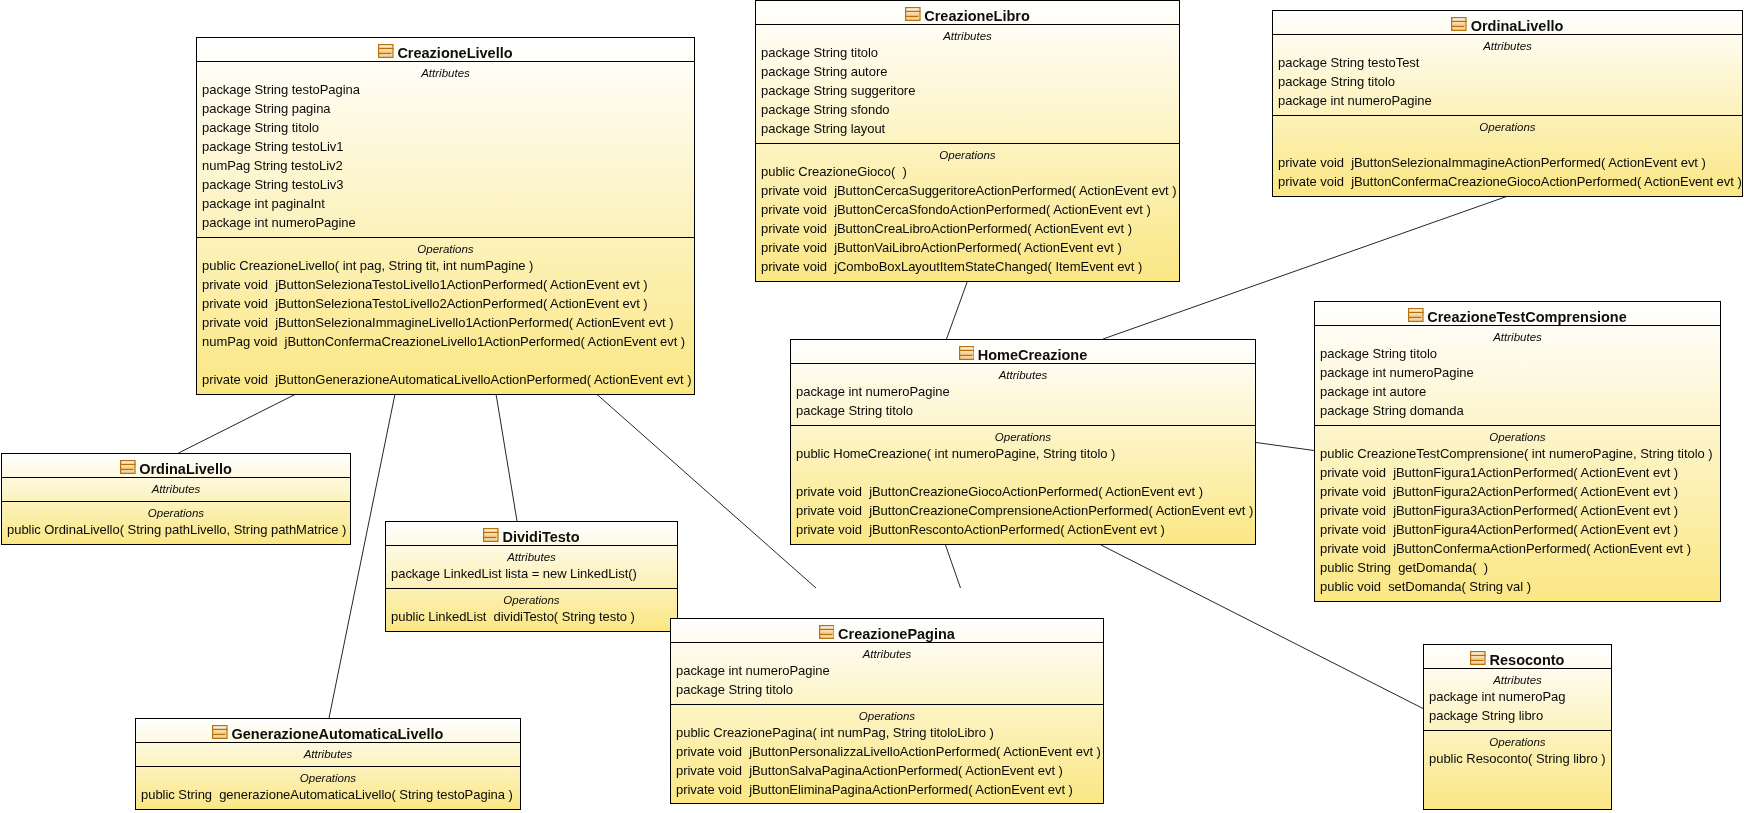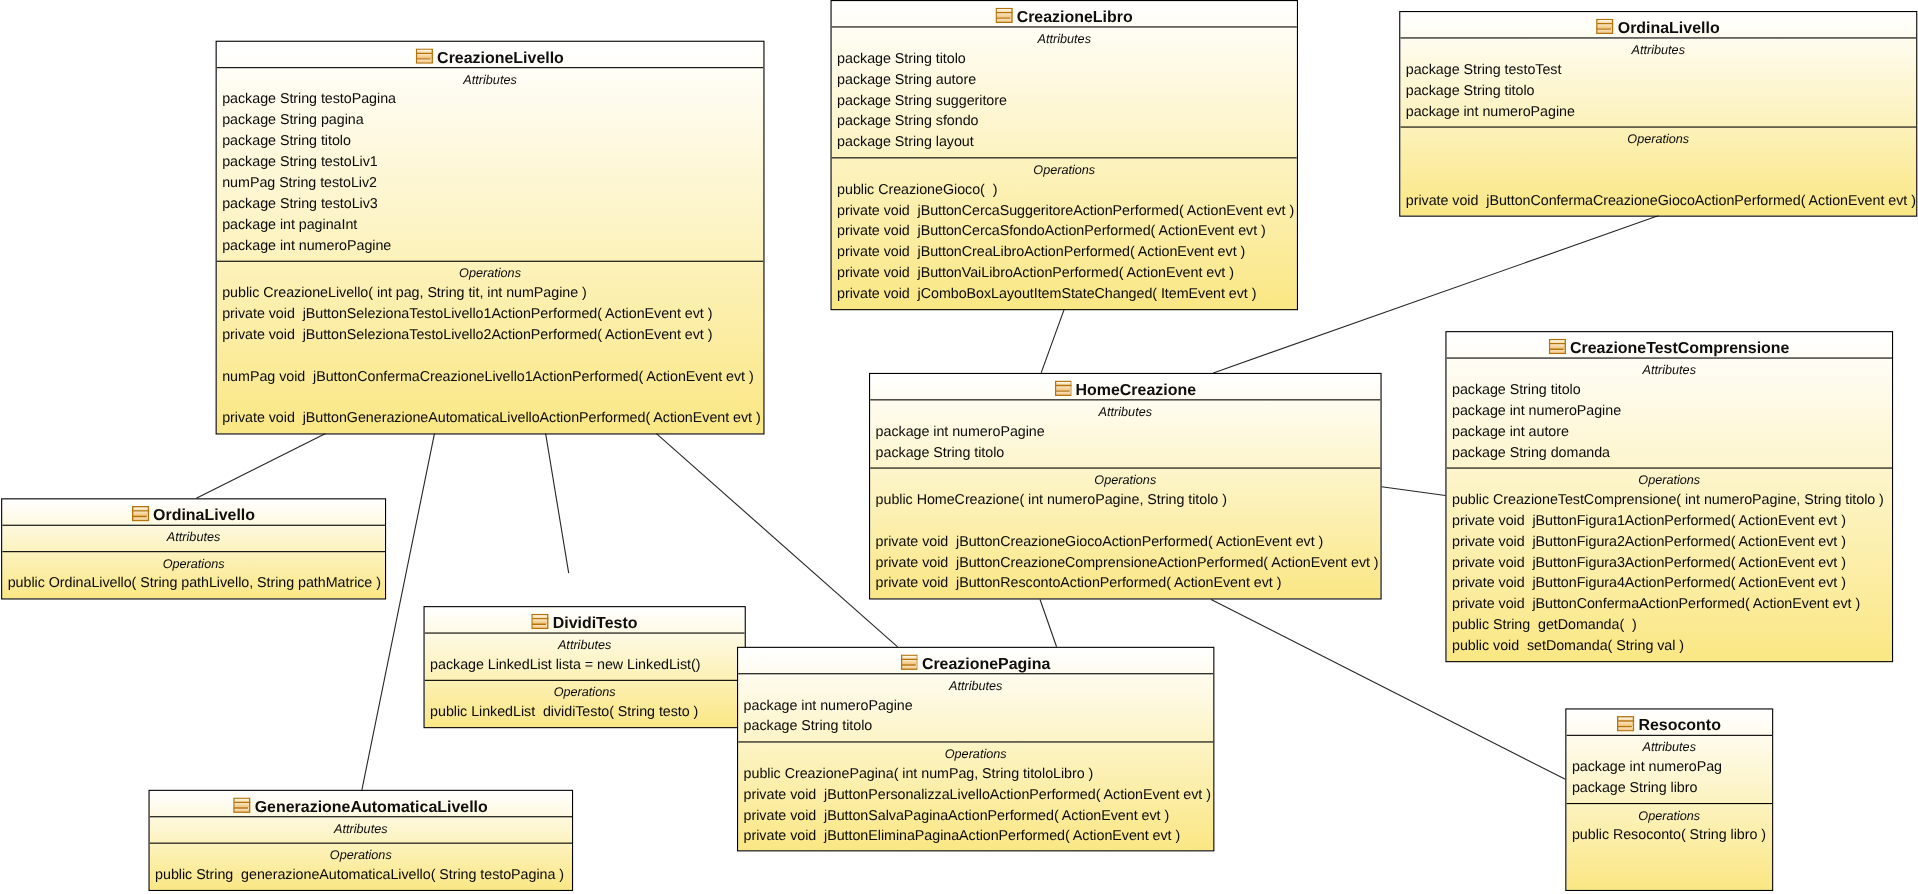--- a/index.html
+++ b/index.html
@@ -68,20 +68,21 @@
     <div class="uitem" style="top:80.2px">package String titolo</div>
     <div class="uitem" style="top:99.2px">package String testoLiv1</div>
     <div class="uitem" style="top:118.2px">numPag String testoLiv2</div>
     <div class="uitem" style="top:137.2px">package String testoLiv3</div>
     <div class="uitem" style="top:156.2px">package int paginaInt</div>
     <div class="uitem" style="top:175.2px">package int numeroPagine</div>
     <div class="useclabel" style="top:202.4px">Operations</div>
     <div class="uitem" style="top:218.2px">public CreazioneLivello( int pag, String tit, int numPagine )</div>
     <div class="uitem" style="top:237.2px">private void  jButtonSelezionaTestoLivello1ActionPerformed( ActionEvent evt )</div>
     <div class="uitem" style="top:256.2px">private void  jButtonSelezionaTestoLivello2ActionPerformed( ActionEvent evt )</div>
+    <div class="uitem" style="top:275.2px">private void  jButtonSelezionaImmagineLivello1ActionPerformed( ActionEvent evt )</div>
     <div class="uitem" style="top:294.2px">numPag void  jButtonConfermaCreazioneLivello1ActionPerformed( ActionEvent evt )</div>
     <div class="uitem" style="top:332.2px">private void  jButtonGenerazioneAutomaticaLivelloActionPerformed( ActionEvent evt )</div>
   </div>
   <div class="uclass" style="left:755px;top:0px;width:425px;height:282px">
     <div class="uhead" style="top:5.9px">
       <svg class="cicon" viewBox="0 0 15 14" preserveAspectRatio="none" aria-hidden="true">
           <defs>
             <linearGradient id="ib1" x1="0" y1="0" x2="0" y2="1">
               <stop offset="0" stop-color="#FFFCF5"></stop>
               <stop offset="1" stop-color="#F7D89F"></stop>
@@ -146,20 +147,21 @@
         </svg>
       <span class="uname">OrdinaLivello</span>
     </div>
     <div class="udiv" style="top:23px"></div>
     <div class="udiv" style="top:104px"></div>
     <div class="useclabel" style="top:26.4px">Attributes</div>
     <div class="uitem" style="top:42.2px">package String testoTest</div>
     <div class="uitem" style="top:61.2px">package String titolo</div>
     <div class="uitem" style="top:80.2px">package int numeroPagine</div>
     <div class="useclabel" style="top:107.4px">Operations</div>
+    <div class="uitem" style="top:142.2px">private void  jButtonSelezionaImmagineActionPerformed( ActionEvent evt )</div>
     <div class="uitem" style="top:161.2px">private void  jButtonConfermaCreazioneGiocoActionPerformed( ActionEvent evt )</div>
   </div>
   <div class="uclass" style="left:790px;top:339px;width:466px;height:206px">
     <div class="uhead" style="top:5.9px">
       <svg class="cicon" viewBox="0 0 15 14" preserveAspectRatio="none" aria-hidden="true">
           <defs>
             <linearGradient id="ib1" x1="0" y1="0" x2="0" y2="1">
               <stop offset="0" stop-color="#FFFCF5"></stop>
               <stop offset="1" stop-color="#F7D89F"></stop>
             </linearGradient>
@@ -260,21 +262,21 @@
           <line x1="0.6" y1="9.4" x2="13.0" y2="9.4" stroke="#B5720B" stroke-width="1.2"></line>
         </svg>
       <span class="uname">OrdinaLivello</span>
     </div>
     <div class="udiv" style="top:23px"></div>
     <div class="udiv" style="top:47px"></div>
     <div class="useclabel" style="top:26.4px">Attributes</div>
     <div class="useclabel" style="top:50.4px">Operations</div>
     <div class="uitem" style="top:66.2px">public OrdinaLivello( String pathLivello, String pathMatrice )</div>
   </div>
-  <div class="uclass" style="left:385px;top:551px;width:293px;height:111px">
+  <div class="uclass" style="left:385px;top:521px;width:293px;height:111px">
     <div class="uhead" style="top:5.9px">
       <svg class="cicon" viewBox="0 0 15 14" preserveAspectRatio="none" aria-hidden="true">
           <defs>
             <linearGradient id="ib1" x1="0" y1="0" x2="0" y2="1">
               <stop offset="0" stop-color="#FFFCF5"></stop>
               <stop offset="1" stop-color="#F7D89F"></stop>
             </linearGradient>
             <linearGradient id="ib2" x1="0" y1="0" x2="0" y2="1">
               <stop offset="0" stop-color="#FBE7C4"></stop>
               <stop offset="1" stop-color="#F1C074"></stop>
@@ -325,21 +327,21 @@
           <line x1="0.6" y1="9.4" x2="13.0" y2="9.4" stroke="#B5720B" stroke-width="1.2"></line>
         </svg>
       <span class="uname">GenerazioneAutomaticaLivello</span>
     </div>
     <div class="udiv" style="top:23px"></div>
     <div class="udiv" style="top:47px"></div>
     <div class="useclabel" style="top:26.4px">Attributes</div>
     <div class="useclabel" style="top:50.4px">Operations</div>
     <div class="uitem" style="top:66.2px">public String  generazioneAutomaticaLivello( String testoPagina )</div>
   </div>
-  <div class="uclass" style="left:670px;top:588px;width:434px;height:186px">
+  <div class="uclass" style="left:670px;top:618px;width:434px;height:186px">
     <div class="uhead" style="top:5.9px">
       <svg class="cicon" viewBox="0 0 15 14" preserveAspectRatio="none" aria-hidden="true">
           <defs>
             <linearGradient id="ib1" x1="0" y1="0" x2="0" y2="1">
               <stop offset="0" stop-color="#FFFCF5"></stop>
               <stop offset="1" stop-color="#F7D89F"></stop>
             </linearGradient>
             <linearGradient id="ib2" x1="0" y1="0" x2="0" y2="1">
               <stop offset="0" stop-color="#FBE7C4"></stop>
               <stop offset="1" stop-color="#F1C074"></stop>

